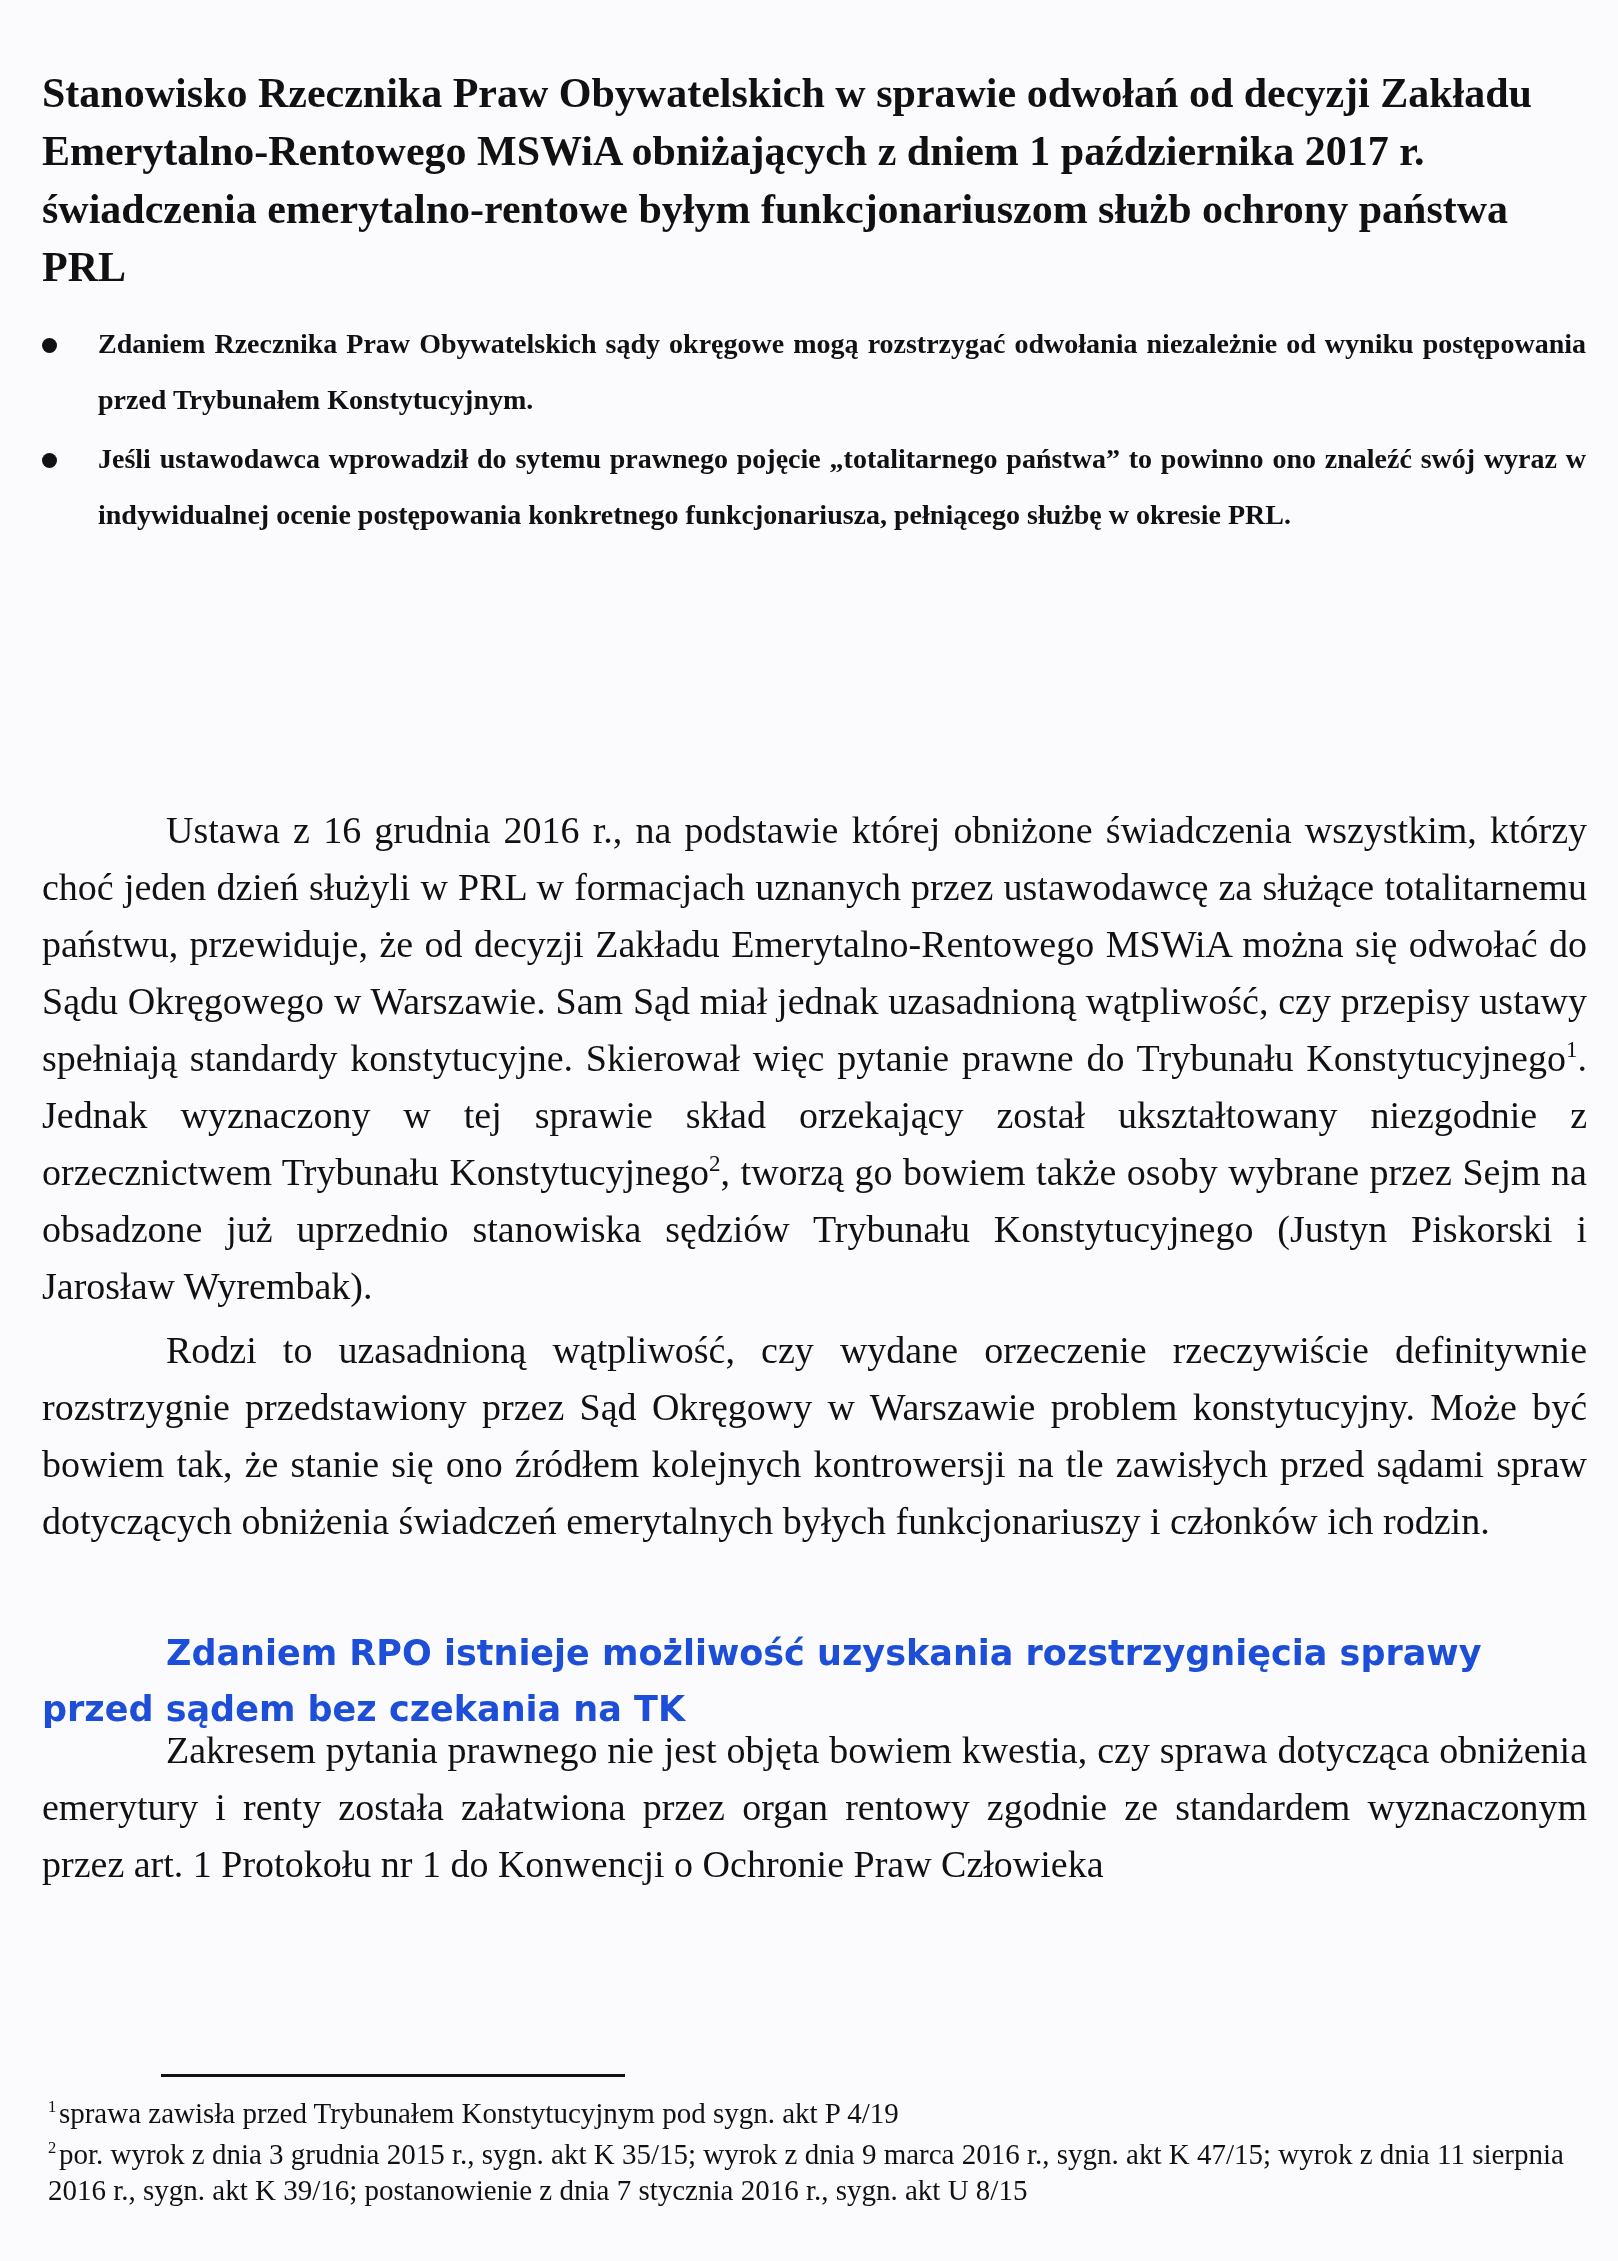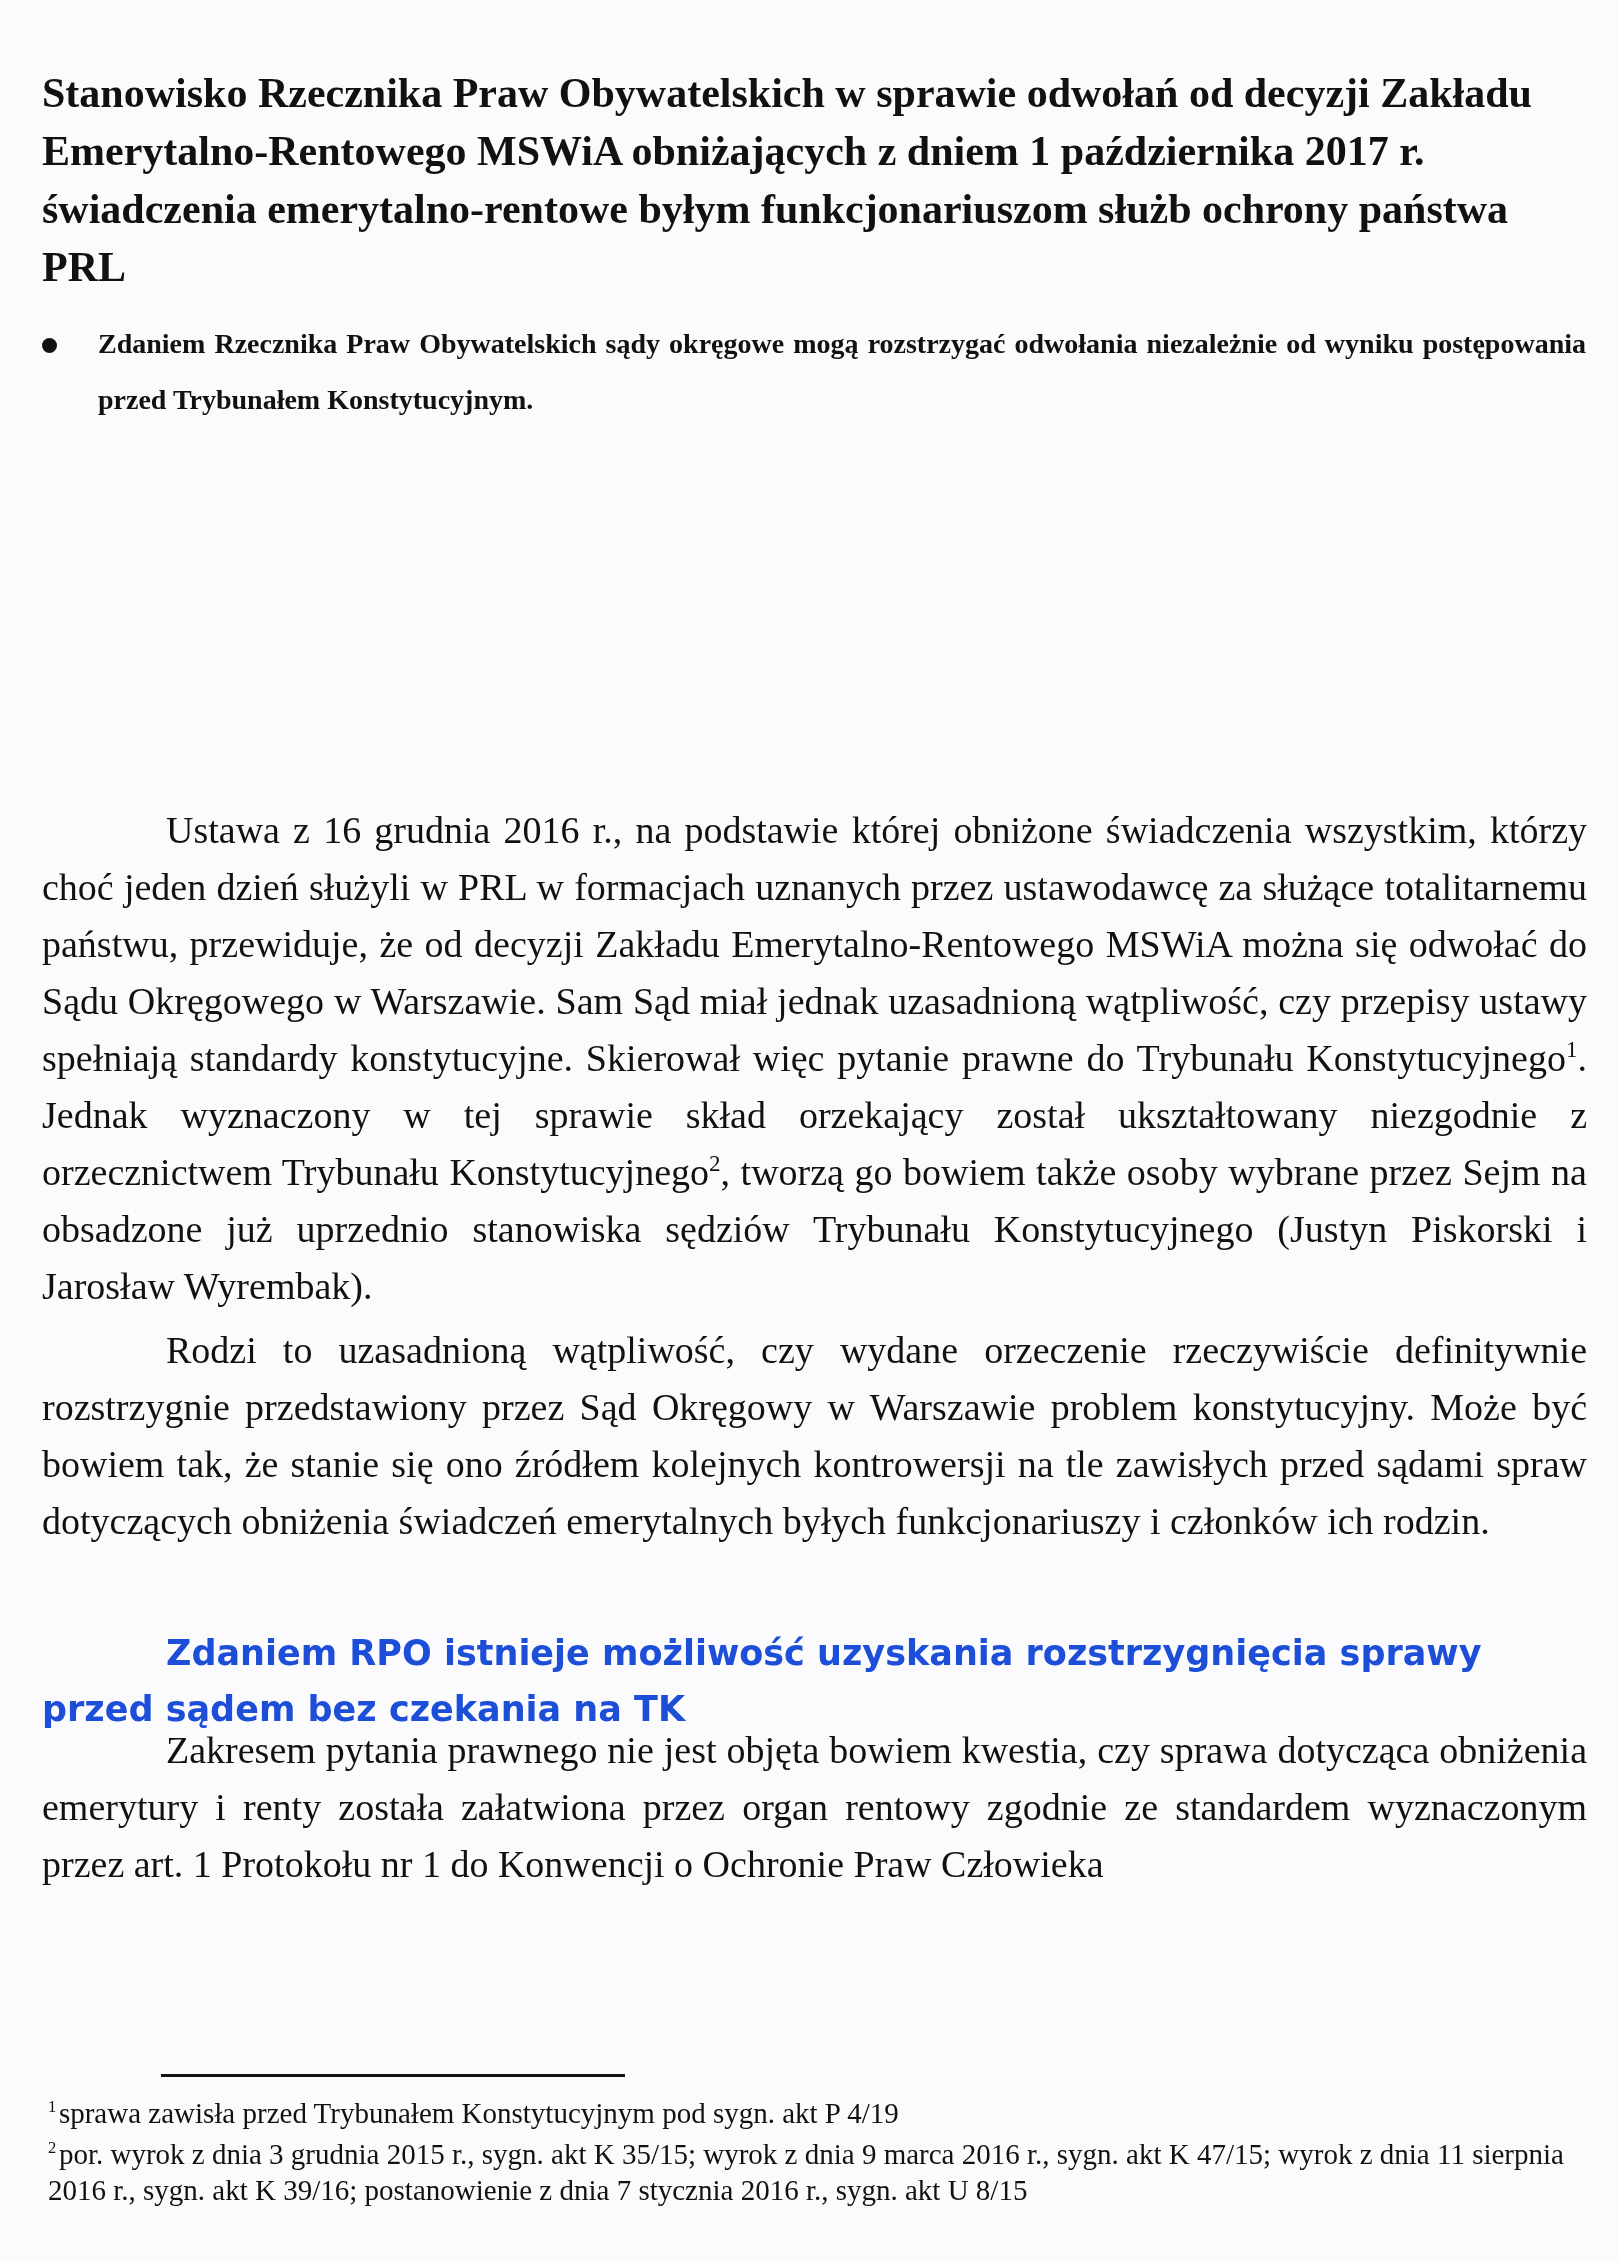--- a/index.html
+++ b/index.html
@@ -118,20 +118,24 @@
 
 <div class="page">
 
   <h1 class="title">Stanowisko Rzecznika Praw Obywatelskich w sprawie odwołań od decyzji Zakładu Emerytalno-Rentowego MSWiA obniżających z dniem 1 października 2017 r. świadczenia emerytalno-rentowe byłym funkcjonariuszom służb ochrony państwa PRL</h1>
 
   <ul class="bullets">
     <li class="bullet-item">
       <span class="bullet-dot"></span>
       <span>Zdaniem Rzecznika Praw Obywatelskich sądy okręgowe mogą rozstrzygać odwołania niezależnie od wyniku postępowania przed Trybunałem Konstytucyjnym.</span>
     </li>
+    <li class="bullet-item">
+      <span class="bullet-dot"></span>
+      <span>Jeśli ustawodawca wprowadził do sytemu prawnego pojęcie „totalitarnego państwa” to powinno ono znaleźć swój wyraz w indywidualnej ocenie postępowania konkretnego funkcjonariusza, pełniącego służbę w okresie PRL.</span>
+    </li>
   </ul>
 
   <p class="para p1"><span>Ustawa z 16 grudnia 2016 r., na podstawie której obniżone świadczenia wszystkim, którzy choć jeden dzień służyli w PRL w formacjach uznanych przez ustawodawcę za służące totalitarnemu państwu, przewiduje, że od decyzji Zakładu Emerytalno-Rentowego MSWiA można się odwołać do Sądu Okręgowego w Warszawie. Sam Sąd miał jednak uzasadnioną wątpliwość, czy przepisy ustawy spełniają standardy konstytucyjne. Skierował więc pytanie prawne do Trybunału Konstytucyjnego</span><sup>1</sup><span>. Jednak wyznaczony w tej sprawie skład orzekający został ukształtowany niezgodnie z orzecznictwem Trybunału Konstytucyjnego</span><sup>2</sup><span>, tworzą go bowiem także osoby wybrane przez Sejm na obsadzone już uprzednio stanowiska sędziów Trybunału Konstytucyjnego (Justyn Piskorski i Jarosław Wyrembak).</span></p>
 
   <p class="para p2">Rodzi to uzasadnioną wątpliwość, czy wydane orzeczenie rzeczywiście definitywnie rozstrzygnie przedstawiony przez Sąd Okręgowy w Warszawie problem konstytucyjny. Może być bowiem tak, że stanie się ono źródłem kolejnych kontrowersji na tle zawisłych przed sądami spraw dotyczących obniżenia świadczeń emerytalnych byłych funkcjonariuszy i członków ich rodzin.</p>
 
   <h2 class="section-heading">Zdaniem RPO istnieje możliwość uzyskania rozstrzygnięcia sprawy przed sądem bez czekania na TK</h2>
 
   <p class="para p3">Zakresem pytania prawnego nie jest objęta bowiem kwestia, czy sprawa dotycząca obniżenia emerytury i renty została załatwiona przez organ rentowy zgodnie ze standardem wyznaczonym przez art. 1 Protokołu nr 1 do Konwencji o Ochronie Praw Człowieka</p>
 

